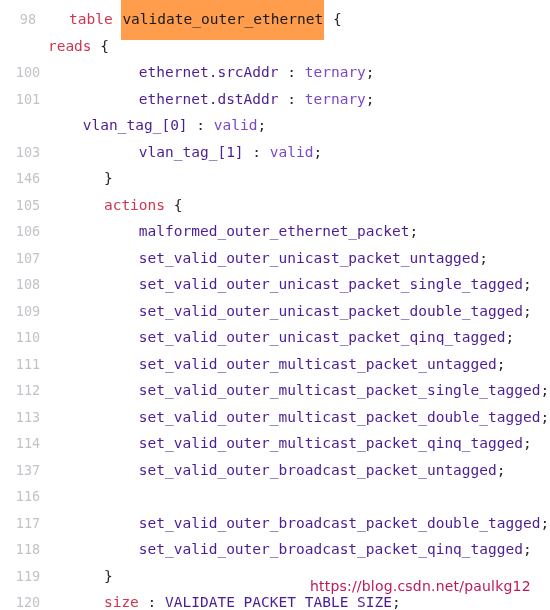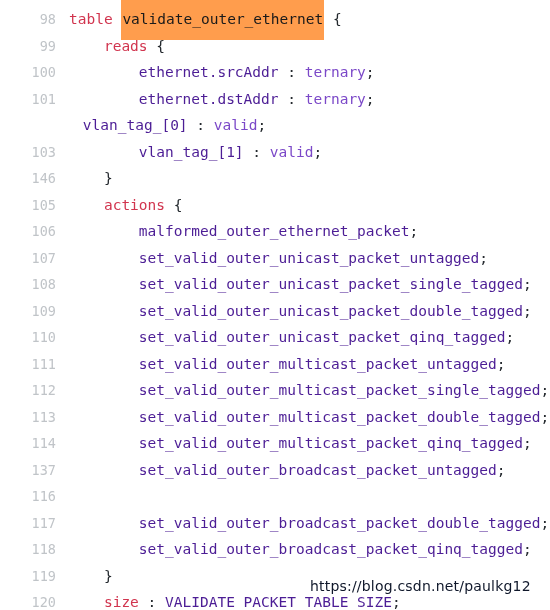--- a/index.html
+++ b/index.html
@@ -25,21 +25,21 @@
   .code-line {
     display: flex;
     align-items: flex-start;
     height: 26.5px;
     line-height: 26.5px;
     white-space: pre;
   }
   .gutter {
     width: 56px;
     min-width: 56px;
-    text-align: right;
+    text-align: center;
     color: #c0c4c8;
     font-family: "DejaVu Sans Mono", monospace;
     font-size: 13.5px;
     padding-right: 0px;
     user-select: none;
   }
   .line-content {
     flex: 1 1 auto;
     padding-left: 13px;
     font-family: "DejaVu Sans Mono", monospace;
@@ -57,34 +57,34 @@
     background: #ff9d4d;
     color: #1a1a1a;
     padding: 13px 1px;
   }
   #watermark {
     position: absolute;
     left: 310px;
     top: 578px;
     font-family: "DejaVu Sans", sans-serif;
     font-size: 14px;
-    color: #0f172a;
+    color: #be185d;
     letter-spacing: 0.2px;
     user-select: none;
     pointer-events: none;
     white-space: pre;
   }
 </style>
 </head>
 <body>
 
 <div id="code-block">
   <div id="code-lines">
       <div class="code-line"><div class="gutter">98</div><div class="line-content"><span class="tok-kw">table</span><span class="tok-plain"> </span><span class="tok-hl">validate_outer_ethernet</span><span class="tok-punc"> {</span></div></div>
-      <div class="code-line"><div class="gutter">99</div><div class="line-content"><span>    </span><span class="tok-kw">reads</span><span class="tok-punc"> {</span></div></div>
+      <div class="code-line"><div class="line-content"><span>    </span><span class="tok-kw">reads</span><span class="tok-punc"> {</span></div></div>
       <div class="code-line"><div class="gutter">100</div><div class="line-content"><span>        </span><span class="tok-ident">ethernet.srcAddr</span><span class="tok-punc"> : </span><span class="tok-type">ternary</span><span class="tok-punc">;</span></div></div>
       <div class="code-line"><div class="gutter">101</div><div class="line-content"><span>        </span><span class="tok-ident">ethernet.dstAddr</span><span class="tok-punc"> : </span><span class="tok-type">ternary</span><span class="tok-punc">;</span></div></div>
       <div class="code-line"><div class="line-content"><span>        </span><span class="tok-ident">vlan_tag_[0]</span><span class="tok-punc"> : </span><span class="tok-type">valid</span><span class="tok-punc">;</span></div></div>
       <div class="code-line"><div class="gutter">103</div><div class="line-content"><span>        </span><span class="tok-ident">vlan_tag_[1]</span><span class="tok-punc"> : </span><span class="tok-type">valid</span><span class="tok-punc">;</span></div></div>
       <div class="code-line"><div class="gutter">146</div><div class="line-content"><span>    </span><span class="tok-punc">}</span></div></div>
       <div class="code-line"><div class="gutter">105</div><div class="line-content"><span>    </span><span class="tok-kw">actions</span><span class="tok-punc"> {</span></div></div>
       <div class="code-line"><div class="gutter">106</div><div class="line-content"><span>        </span><span class="tok-ident">malformed_outer_ethernet_packet</span><span class="tok-punc">;</span></div></div>
       <div class="code-line"><div class="gutter">107</div><div class="line-content"><span>        </span><span class="tok-ident">set_valid_outer_unicast_packet_untagged</span><span class="tok-punc">;</span></div></div>
       <div class="code-line"><div class="gutter">108</div><div class="line-content"><span>        </span><span class="tok-ident">set_valid_outer_unicast_packet_single_tagged</span><span class="tok-punc">;</span></div></div>
       <div class="code-line"><div class="gutter">109</div><div class="line-content"><span>        </span><span class="tok-ident">set_valid_outer_unicast_packet_double_tagged</span><span class="tok-punc">;</span></div></div>

